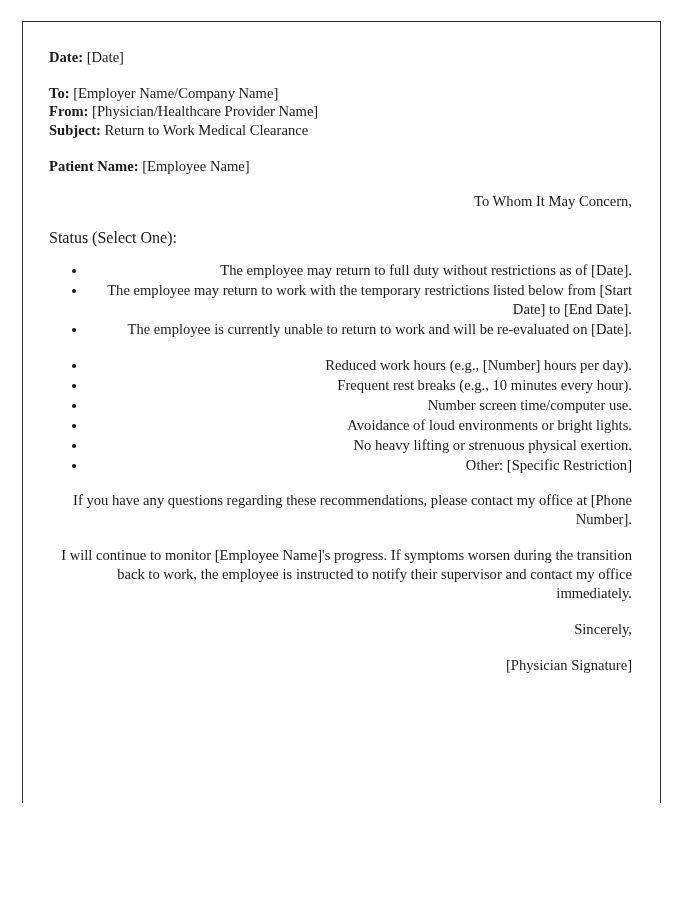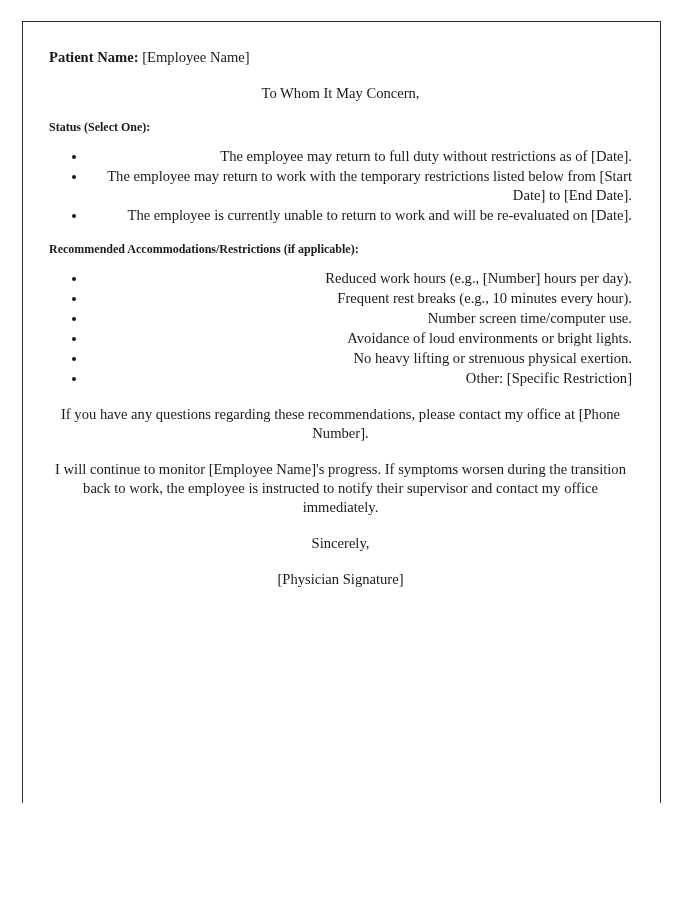--- a/index.html
+++ b/index.html
@@ -48,28 +48,28 @@
   .block {
     margin-bottom: 17px;
   }
 
   .block:last-child {
     margin-bottom: 0;
   }
 
   p.para {
     margin: 0 0 17px 0;
-    text-align: center;
+    text-align: right;
     line-height: 1.30;
   }
 
   h2.heading {
     margin: 0 0 12px 0;
-    font-size: 12px;
-    font-weight: bold;
+    font-size: 16px;
+    font-weight: normal;
     line-height: 1.28;
   }
 
   ul.bullets {
     margin: 0 0 17px 0;
     padding-left: 38px;
     list-style-type: disc;
   }
 
   ul.bullets li {
@@ -82,39 +82,50 @@
   .sig-line {
     margin: 0;
   }
 </style>
 </head>
 <body>
 
 <div class="page">
   <div class="content">
 
+    <div class="block">
+      <div class="line"><span class="lbl">Date:</span>
+        <span>[Date]</span></div>
+    </div>
 
+    <div class="block">
+      <div class="line"><span class="lbl">To:</span>
+        <span>[Employer Name/Company Name]</span></div>
+      <div class="line"><span class="lbl">From:</span>
+        <span>[Physician/Healthcare Provider Name]</span></div>
+      <div class="line"><span class="lbl">Subject:</span>
+        <span>Return to Work Medical Clearance</span></div>
+    </div>
 
     <div class="block">
       <div class="line"><span class="lbl">Patient Name:</span>
         <span>[Employee Name]</span></div>
     </div>
 
     <p class="para">To Whom It May Concern,</p>
 
 
     <h2 class="heading">Status (Select One):</h2>
 
     <ul class="bullets">
       <li>The employee may return to full duty without restrictions as of [Date].</li>
       <li>The employee may return to work with the temporary restrictions listed below from [Start Date] to [End Date].</li>
       <li>The employee is currently unable to return to work and will be re-evaluated on [Date].</li>
     </ul>
 
-    <h2 class="heading">Recommended Accommodations/Restrictions (if applicable):</h2>
 
     <ul class="bullets">
       <li>Reduced work hours (e.g., [Number] hours per day).</li>
       <li>Frequent rest breaks (e.g., 10 minutes every hour).</li>
       <li>Number screen time/computer use.</li>
       <li>Avoidance of loud environments or bright lights.</li>
       <li>No heavy lifting or strenuous physical exertion.</li>
       <li>Other: [Specific Restriction]</li>
     </ul>
 

